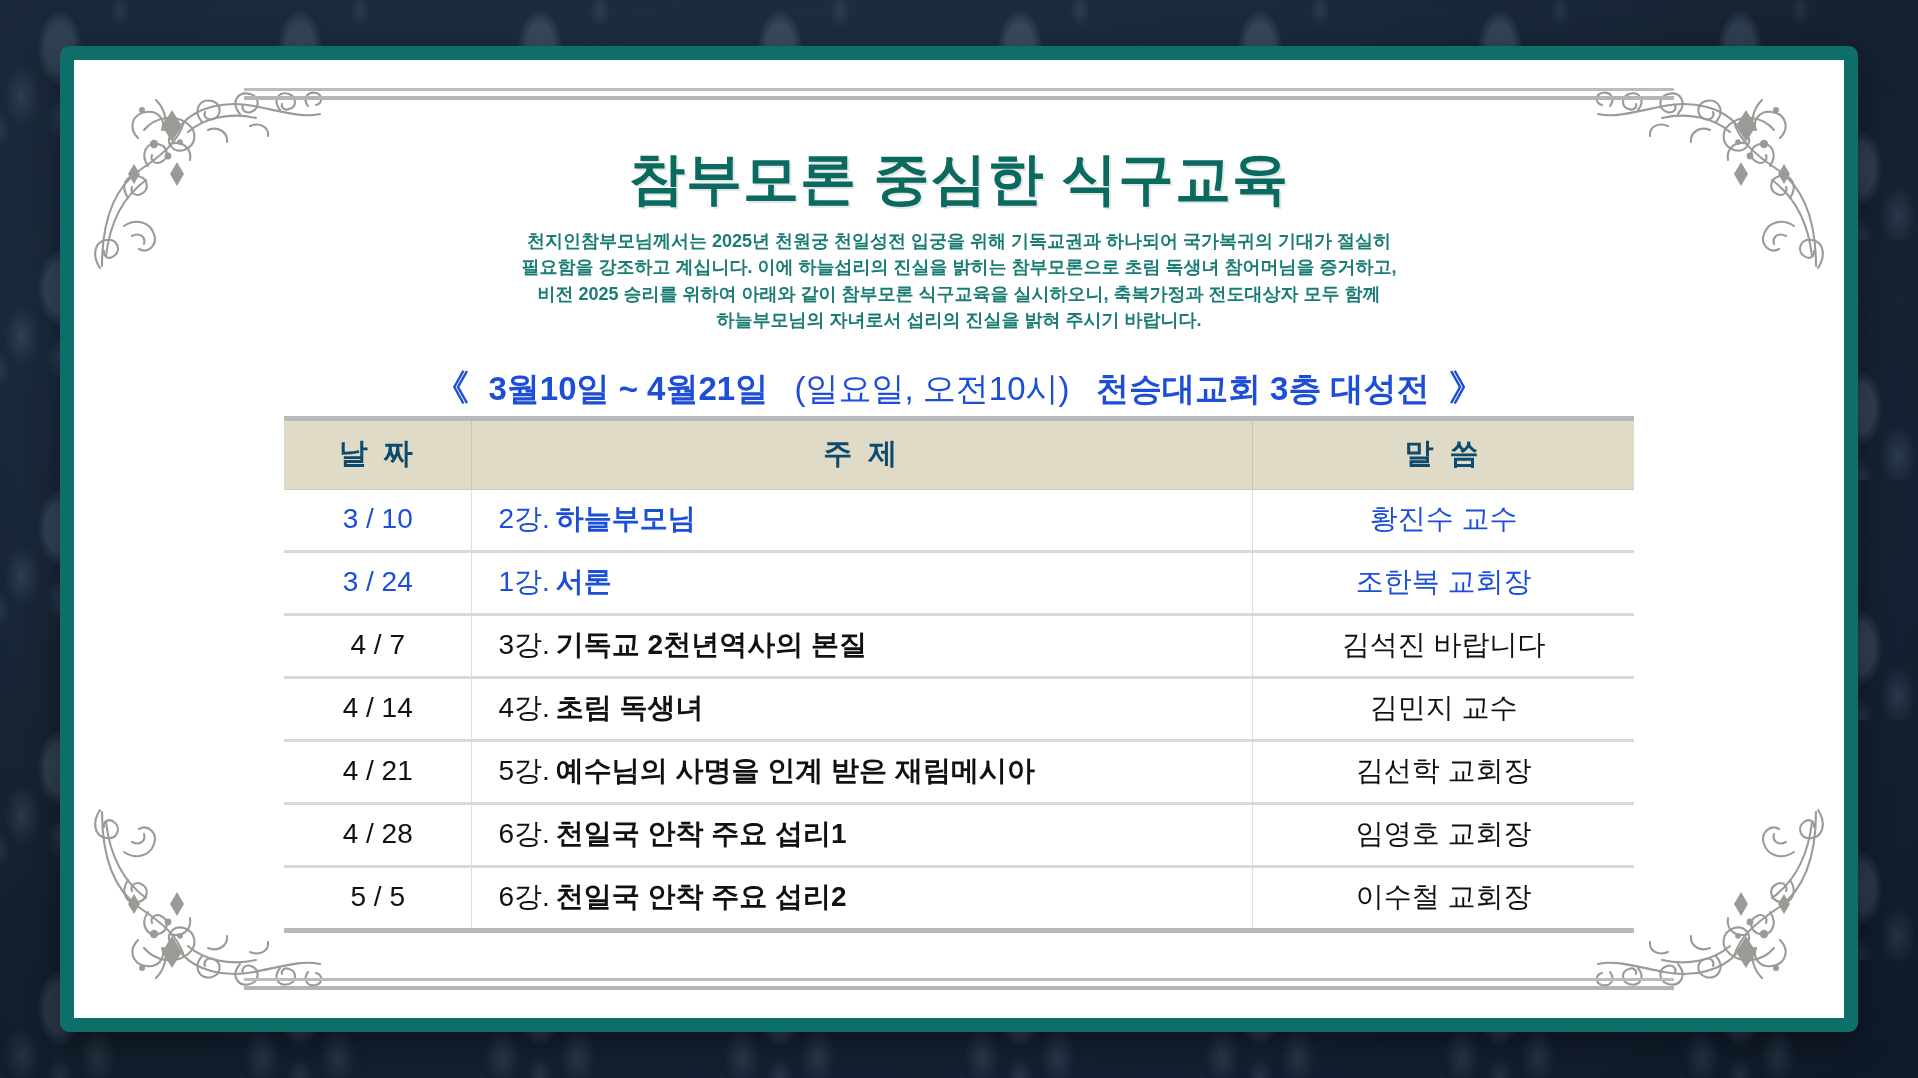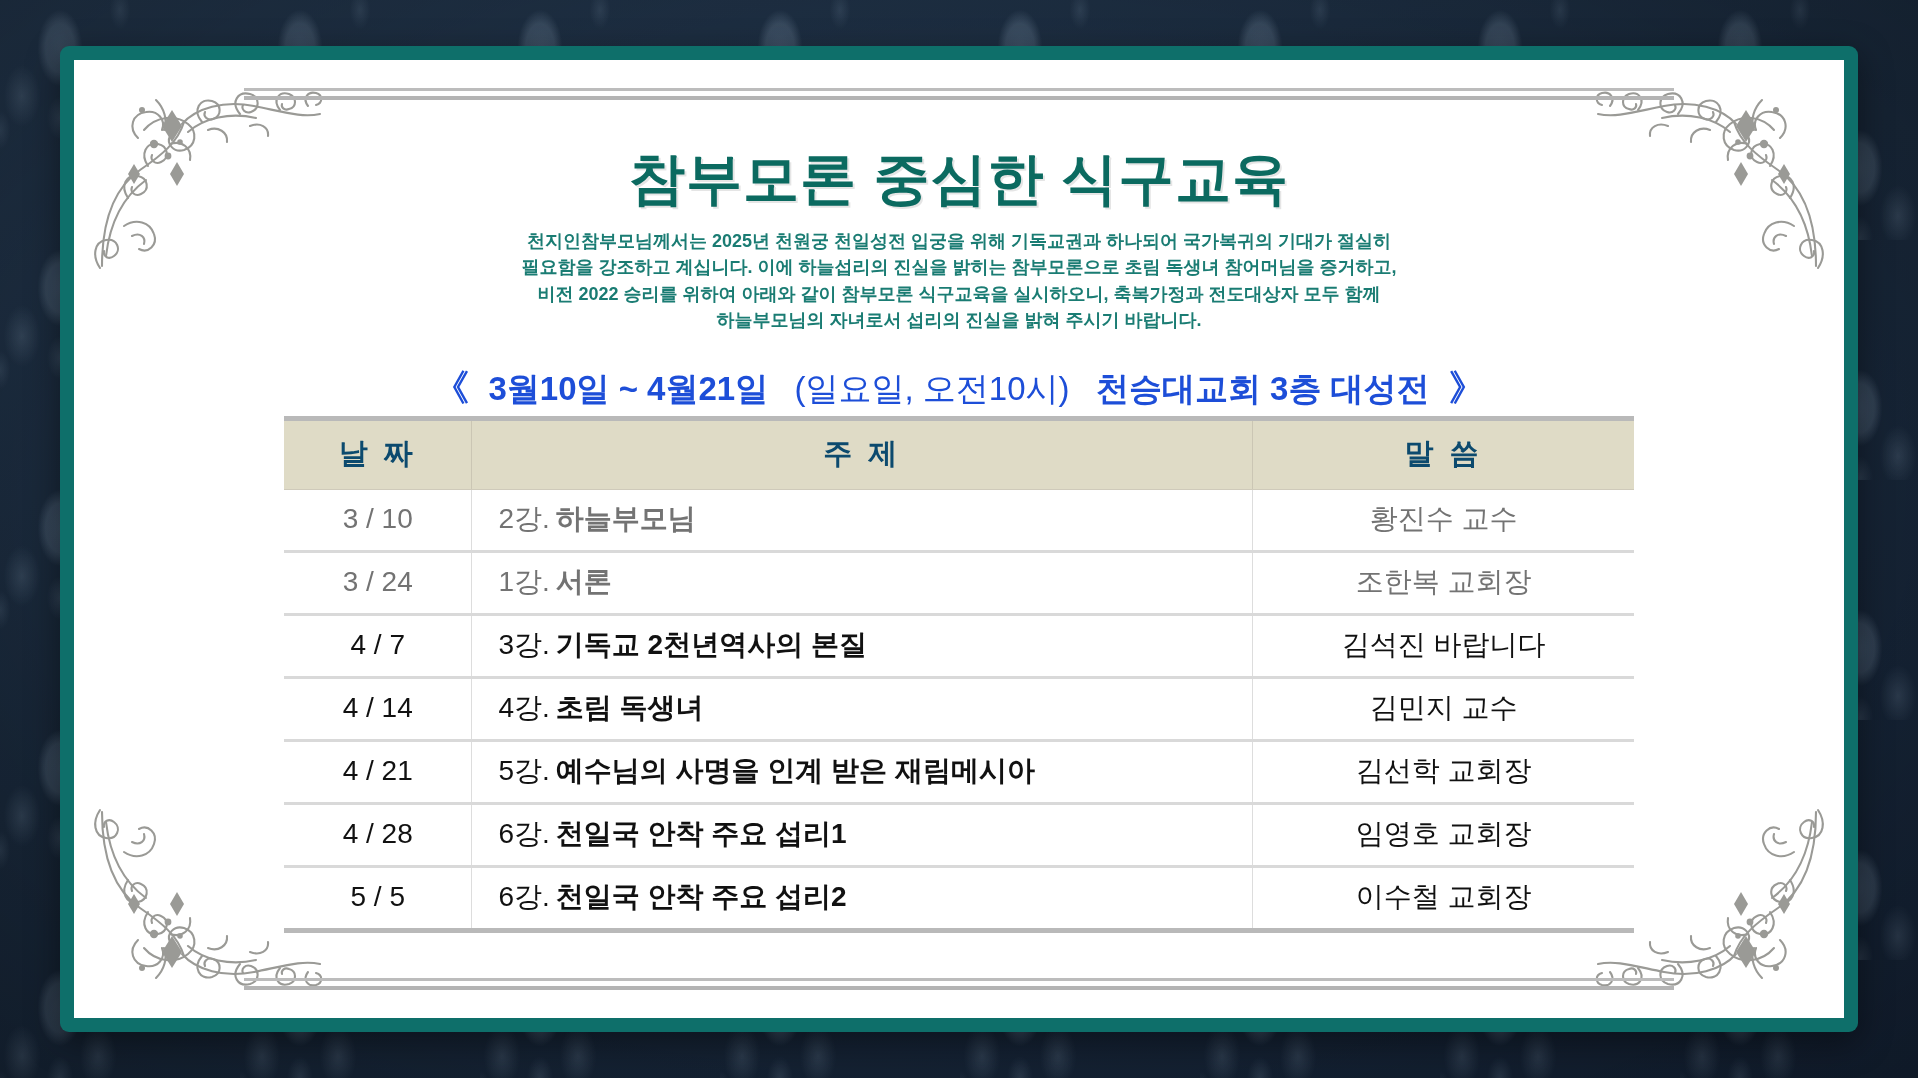--- a/index.html
+++ b/index.html
@@ -175,21 +175,21 @@
   #schedule-table td.c-topic {
     text-align: left;
     padding-left: 26px;
     border-right: 1px solid #dddddd;
   }
   #schedule-table td.c-speaker { text-align: center; font-weight: 500; }
   #schedule-table td .lec-no { font-weight: 500; margin-right: 6px; margin-top: 11px; }
   #schedule-table td .lec-title { font-weight: 800; }
 
   tr.row-active td { color: #111111; }
-  tr.row-past   td { color: #737373; }
+  tr.row-past   td { color: #1d4ed8; }
 </style>
 </head>
 <body>
 
 <div id="poster-root">
 
   <div id="damask-backdrop"></div>
   <div id="damask-vignette"></div>
 
   <div id="teal-frame">
@@ -334,21 +334,21 @@
       <div class="rule-group" id="rule-bottom">
         <div class="r1"></div>
           <div class="r2"></div>
       </div>
 
       <h1 id="poster-title">참부모론 중심한 식구교육</h1>
 
       <div id="intro-body">
         <span class="ln">천지인참부모님께서는 2025년 천원궁 천일성전 입궁을 위해 기독교권과 하나되어 국가복귀의 기대가 절실히</span>
         <span class="ln">필요함을 강조하고 계십니다. 이에 하늘섭리의 진실을 밝히는 참부모론으로 초림 독생녀 참어머님을 증거하고,</span>
-        <span class="ln">비전 2022 승리를 위하여 아래와 같이 참부모론 식구교육을 실시하오니, 축복가정과 전도대상자 모두 함께</span>
+        <span class="ln">비전 2025 승리를 위하여 아래와 같이 참부모론 식구교육을 실시하오니, 축복가정과 전도대상자 모두 함께</span>
         <span class="ln">하늘부모님의 자녀로서 섭리의 진실을 밝혀 주시기 바랍니다.</span>
       </div>
 
       <div id="schedule-headline">
         <span class="bracket">《</span>
         <span>3월10일 ~ 4월21일</span>
         <span class="spacer"></span>
         <span class="lite">(일요일, 오전10시)</span>
         <span class="spacer"></span>
         <span>천승대교회 3층 대성전</span>

